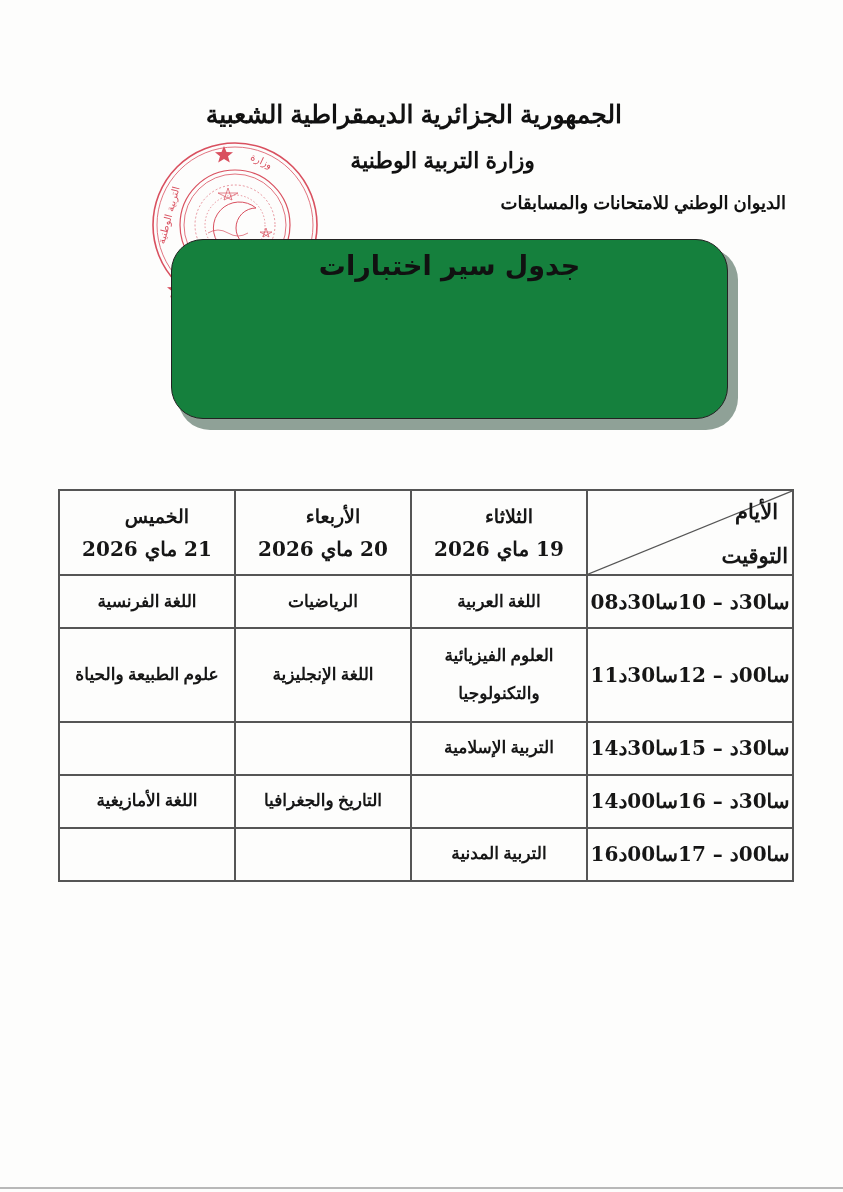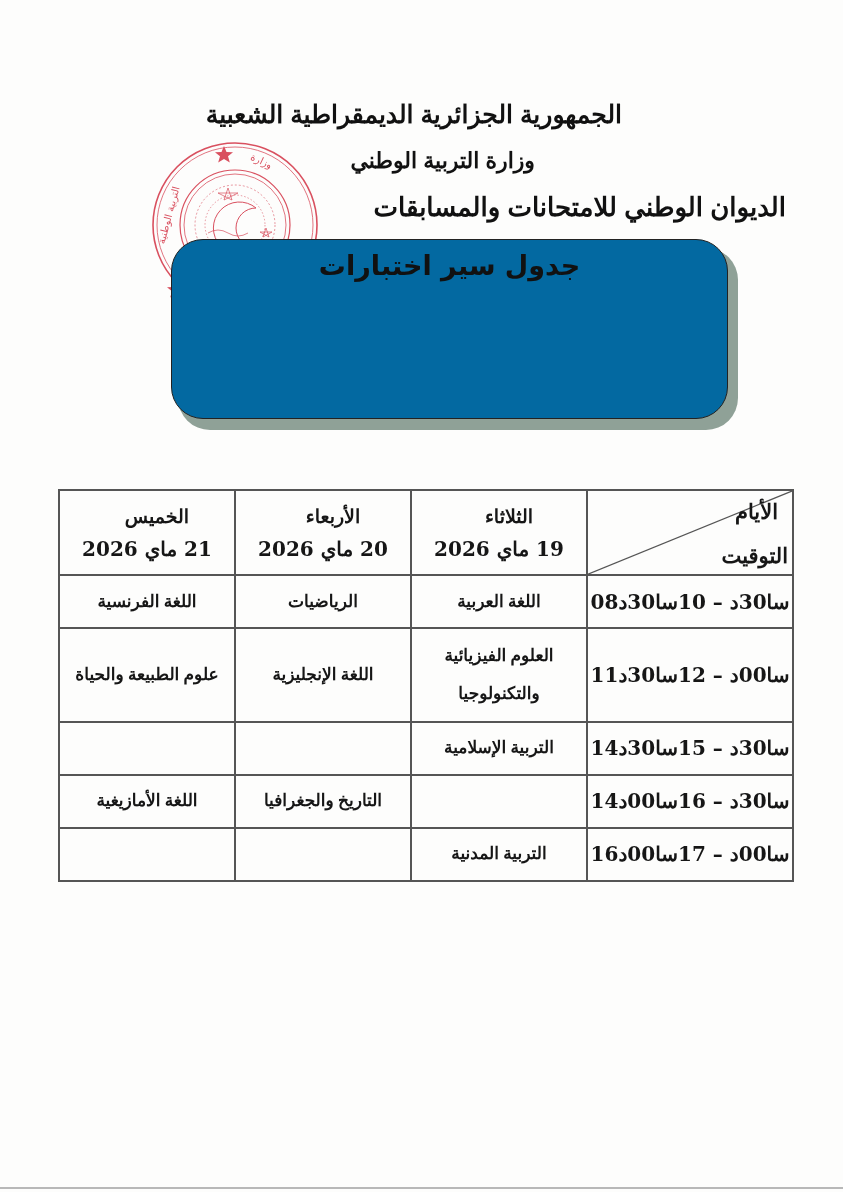--- a/index.html
+++ b/index.html
@@ -7,33 +7,33 @@
     width:843px; height:1192px; position:relative; overflow:hidden;
     background:#fdfdfc; color:#161616;
     font-family:"DejaVu Sans", sans-serif;
   }
   .hdr {
     position:absolute; font-weight:bold; white-space:nowrap; direction:rtl;
     font-family:Liberation Sans, sans-serif; color:#111;margin-top:20px;
   }
   #h1 { right:221px; top:80px; font-size:25px; letter-spacing:0.2px; }
   #h2 { right:308px; top:128px; font-size:22px; }
-  #h3 { right:57px; top:172px; font-size:26px; }
+  #h3 { right:57px; top:172px; font-size:18px; }
 
   
   #stamp { position:absolute; left:148px; top:138px; width:175px; height:175px; }
 
   
   #title-shadow {
     position:absolute; left:178px; top:248px; width:560px; height:182px;
     border-radius:32px; background:#8fa197;
   }
   #title-box {
     position:absolute; left:171px; top:239px; width:557px; height:180px;
-    border:1.5px solid #222; border-radius:32px; background:#0369a1;
+    border:1.5px solid #222; border-radius:32px; background:#15803d;
     box-sizing:border-box;
   }
   .tline {
     position:absolute; left:0; right:0; text-align:center; font-weight:bold;
     direction:rtl; color:#111; white-space:nowrap;
   }
   #t1 { top:10px; font-size:27px; font-family:"DejaVu Sans", sans-serif; }
   #t2 { top:52px; font-size:28px; font-family:"DejaVu Sans", sans-serif; }
   #t3 { top:95px; font-size:30px; font-family:"DejaVu Serif", serif; }
 
@@ -65,21 +65,21 @@
   .corner-time { position:absolute; right:4px; bottom:6px; font-size:21px; }
 
   #bottom-line {
     position:absolute; left:0; right:0; top:1187px; height:2px; background:#b8b8b8;
   }
 </style>
 </head>
 <body>
 
 <div class="hdr" id="h1">الجمهورية الجزائرية الديمقراطية الشعبية</div>
-<div class="hdr" id="h2">وزارة التربية الوطني</div>
+<div class="hdr" id="h2">وزارة التربية الوطنية</div>
 <div class="hdr" id="h3">الديوان الوطني للامتحانات والمسابقات</div>
 
 <div id="stamp">
   <svg viewBox="0 0 175 175" width="175" height="175">
     <g fill="none" stroke="#d9505f">
       <circle cx="87" cy="87" r="82" stroke-width="1.6"></circle>
       <circle cx="87" cy="87" r="78" stroke-width="0.8"></circle>
       <circle cx="87" cy="87" r="55" stroke-width="1.2"></circle>
       <circle cx="87" cy="87" r="51" stroke-width="0.8"></circle>
       <circle cx="87" cy="87" r="40" stroke-width="0.6" stroke-dasharray="2 2"></circle>

